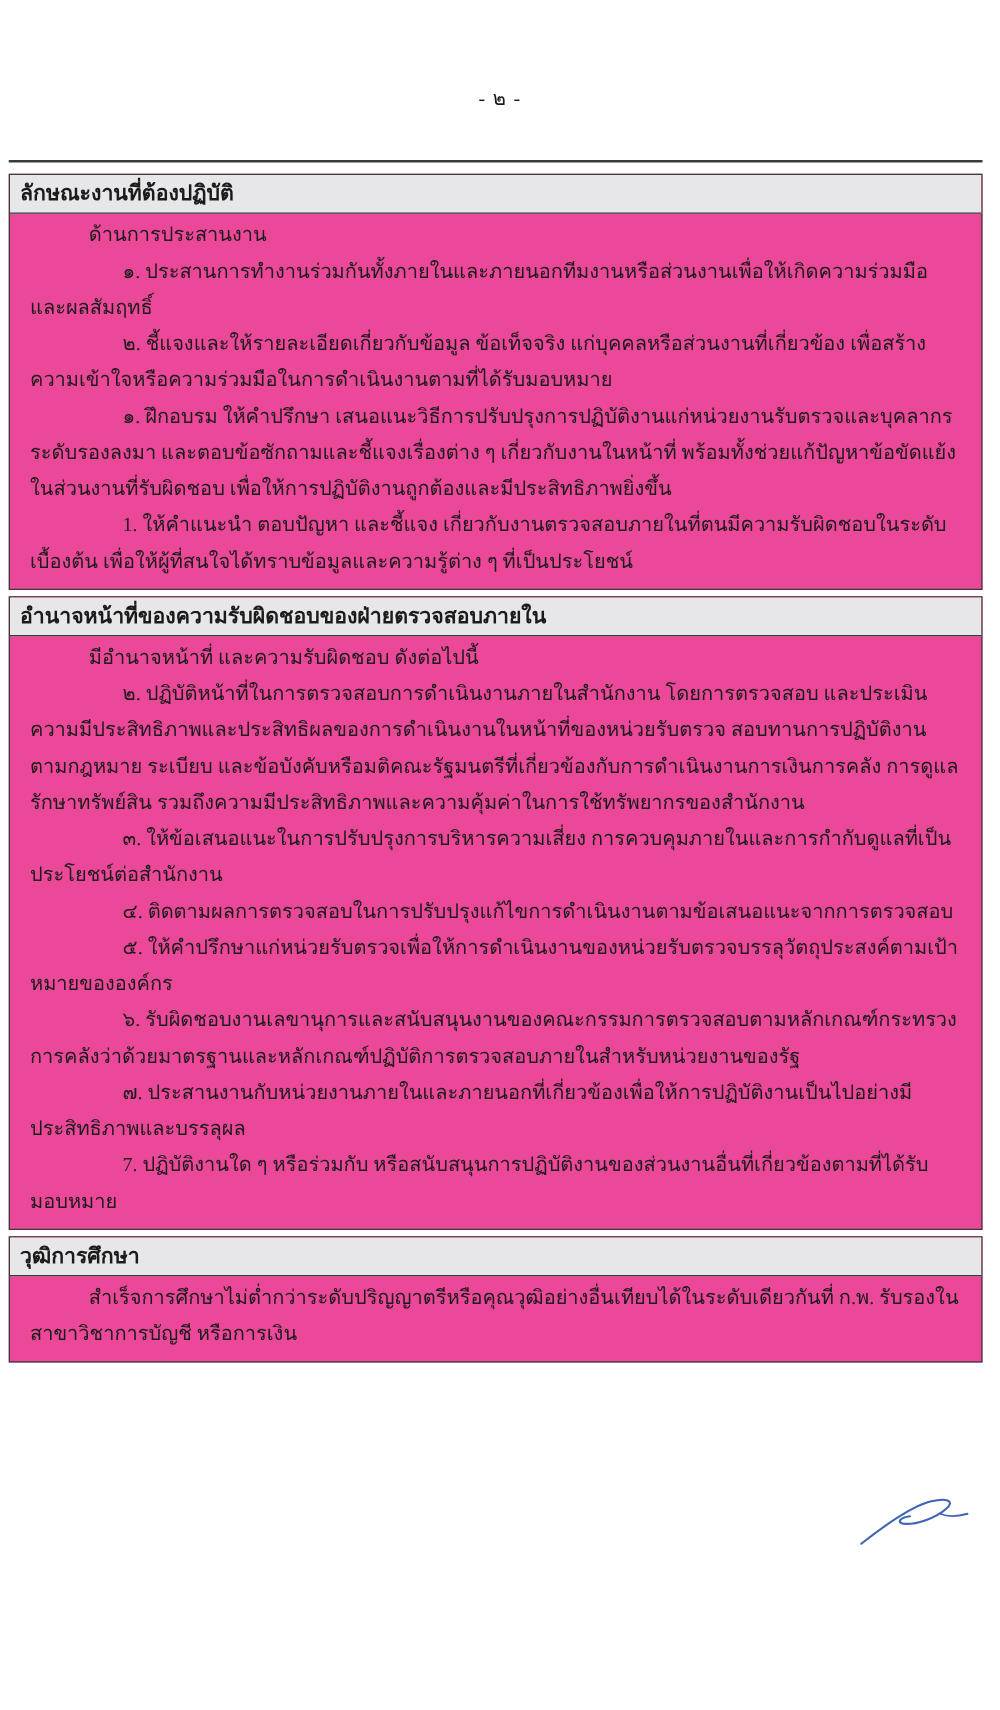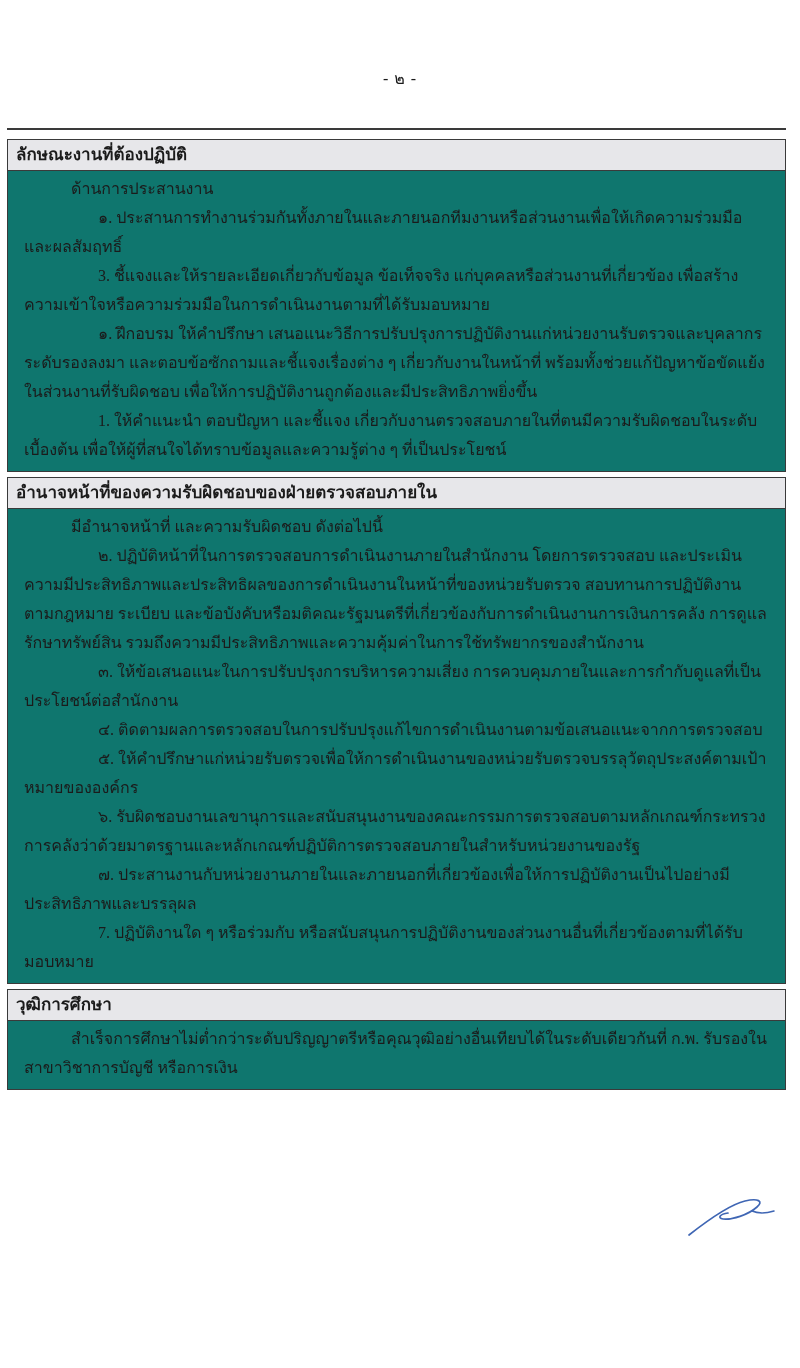--- a/index.html
+++ b/index.html
@@ -16,21 +16,21 @@
     text-align:center; font-size:16px; letter-spacing:1px;
   }
   .top-rule {
     position:absolute; top:128px; left:7px; width:779px;
     border-top:2px solid #3a3a3a; height:0;
   }
   .table-area { position:absolute; top:139px; left:7px; width:779px; }
   section.sec {
     border:1.6px solid #3a3a3a;
     margin-bottom:5px;
-    background:#0f766e;
+    background:#ec4899;
     box-sizing:border-box;
   }
   .sec-header {
     background:#e7e7ea;
     border-bottom:1.6px solid #3a3a3a;
     font-weight:bold;
     font-size:17px; line-height:27px;
     padding:1px 10px 2px 8px;
   }
   .sec-body {
@@ -53,21 +53,21 @@
 
   <div class="top-rule"></div>
 
   <div class="table-area">
 
     <section class="sec">
       <div class="sec-header">ลักษณะงานที่ต้องปฏิบัติ</div>
       <div class="sec-body">
         <p class="subhead">ด้านการประสานงาน</p>
         <p class="para">๑. ประสานการทำงานร่วมกันทั้งภายในและภายนอกทีมงานหรือส่วนงานเพื่อให้เกิดความร่วมมือและผลสัมฤทธิ์</p>
-        <p class="para">3. ชี้แจงและให้รายละเอียดเกี่ยวกับข้อมูล ข้อเท็จจริง แก่บุคคลหรือส่วนงานที่เกี่ยวข้อง เพื่อสร้างความเข้าใจหรือความร่วมมือในการดำเนินงานตามที่ได้รับมอบหมาย</p>
+        <p class="para">๒. ชี้แจงและให้รายละเอียดเกี่ยวกับข้อมูล ข้อเท็จจริง แก่บุคคลหรือส่วนงานที่เกี่ยวข้อง เพื่อสร้างความเข้าใจหรือความร่วมมือในการดำเนินงานตามที่ได้รับมอบหมาย</p>
         <p class="para">๑. ฝึกอบรม ให้คำปรึกษา เสนอแนะวิธีการปรับปรุงการปฏิบัติงานแก่หน่วยงานรับตรวจและบุคลากรระดับรองลงมา และตอบข้อซักถามและชี้แจงเรื่องต่าง ๆ เกี่ยวกับงานในหน้าที่ พร้อมทั้งช่วยแก้ปัญหาข้อขัดแย้งในส่วนงานที่รับผิดชอบ เพื่อให้การปฏิบัติงานถูกต้องและมีประสิทธิภาพยิ่งขึ้น</p>
         <p class="para">1. ให้คำแนะนำ ตอบปัญหา และชี้แจง เกี่ยวกับงานตรวจสอบภายในที่ตนมีความรับผิดชอบในระดับเบื้องต้น เพื่อให้ผู้ที่สนใจได้ทราบข้อมูลและความรู้ต่าง ๆ ที่เป็นประโยชน์</p>
       </div>
     </section>
 
     <section class="sec">
       <div class="sec-header">อำนาจหน้าที่ของความรับผิดชอบของฝ่ายตรวจสอบภายใน</div>
       <div class="sec-body">
         <p class="intro">มีอำนาจหน้าที่ และความรับผิดชอบ ดังต่อไปนี้</p>
         <p class="para">๒. ปฏิบัติหน้าที่ในการตรวจสอบการดำเนินงานภายในสำนักงาน โดยการตรวจสอบ และประเมินความมีประสิทธิภาพและประสิทธิผลของการดำเนินงานในหน้าที่ของหน่วยรับตรวจ สอบทานการปฏิบัติงานตามกฎหมาย ระเบียบ และข้อบังคับหรือมติคณะรัฐมนตรีที่เกี่ยวข้องกับการดำเนินงานการเงินการคลัง การดูแลรักษาทรัพย์สิน รวมถึงความมีประสิทธิภาพและความคุ้มค่าในการใช้ทรัพยากรของสำนักงาน</p>

